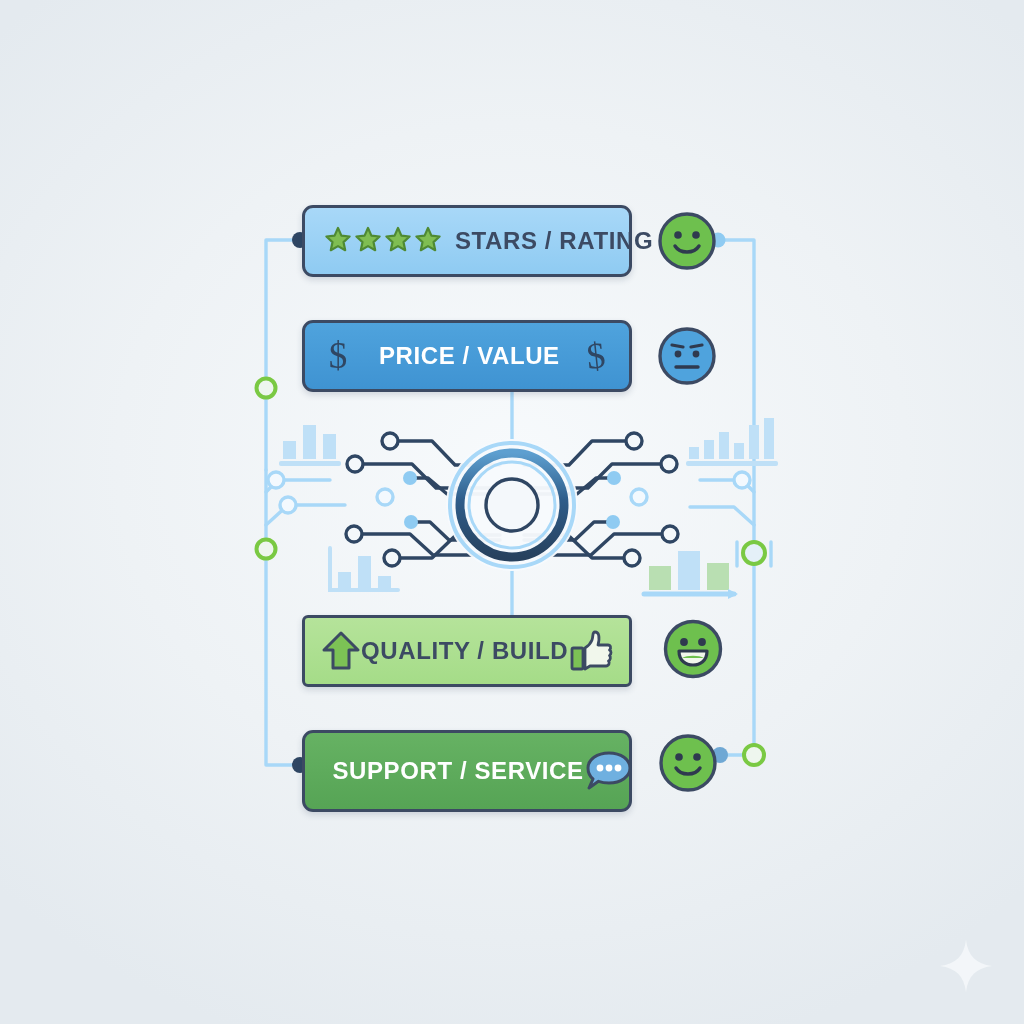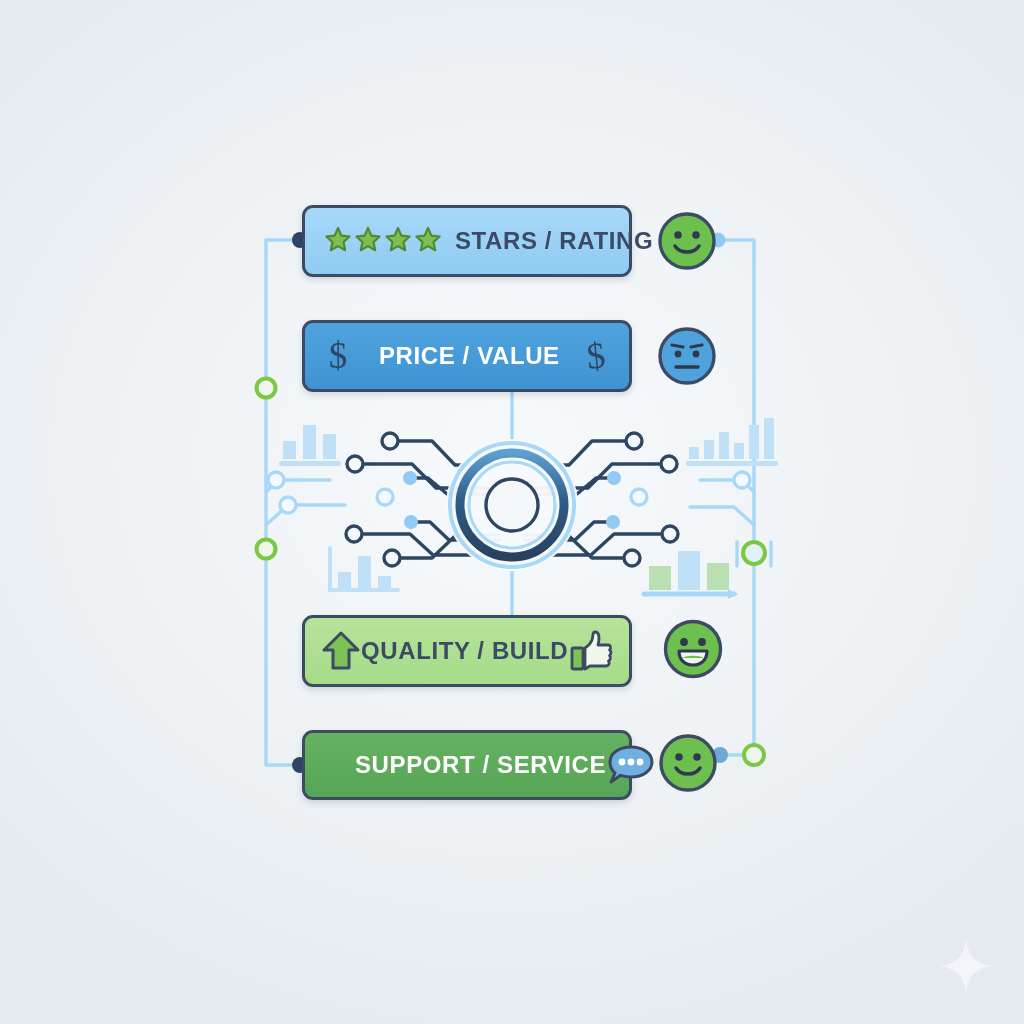--- a/index.html
+++ b/index.html
@@ -30,26 +30,26 @@
     padding-left:18px;}
   #bar-stars .bar-label{color:#3c4a63;margin-left:12px;}
 
   #bar-price{left:302px;top:320px;width:330px;height:72px;
     background:linear-gradient(180deg,#4fa3dd 0%,#3f93d2 100%);
     padding:0 18px;justify-content:space-between;}
   #bar-price .bar-label{color:#ffffff;margin-right:auto;margin-left:26px;}
 
   #bar-quality{left:302px;top:615px;width:330px;height:72px;
     background:linear-gradient(180deg,#b5e39a 0%,#a5dc88 100%);
-    padding:0 16px;}
+    padding:0 16px;border-radius:6px;}
   #bar-quality .bar-label{color:#3c4a63;margin:0 auto;}
 
-  #bar-support{left:302px;top:730px;width:330px;height:70px;
+  #bar-support{left:302px;top:730px;width:330px;height:82px;
     background:linear-gradient(180deg,#66b263 0%,#56a455 100%);
-    padding:0 18px;justify-content:space-between;}
+    padding:0 18px;justify-content:center;}
   #bar-support .bar-label{color:#ffffff;margin:0 auto 0 32px;}
 
   .stars{display:flex;gap:2px;}
 
   
   .face{position:absolute;}
 
   
   #sparkle{position:absolute;left:938px;top:938px;width:56px;height:56px;opacity:.85;}
 </style>

